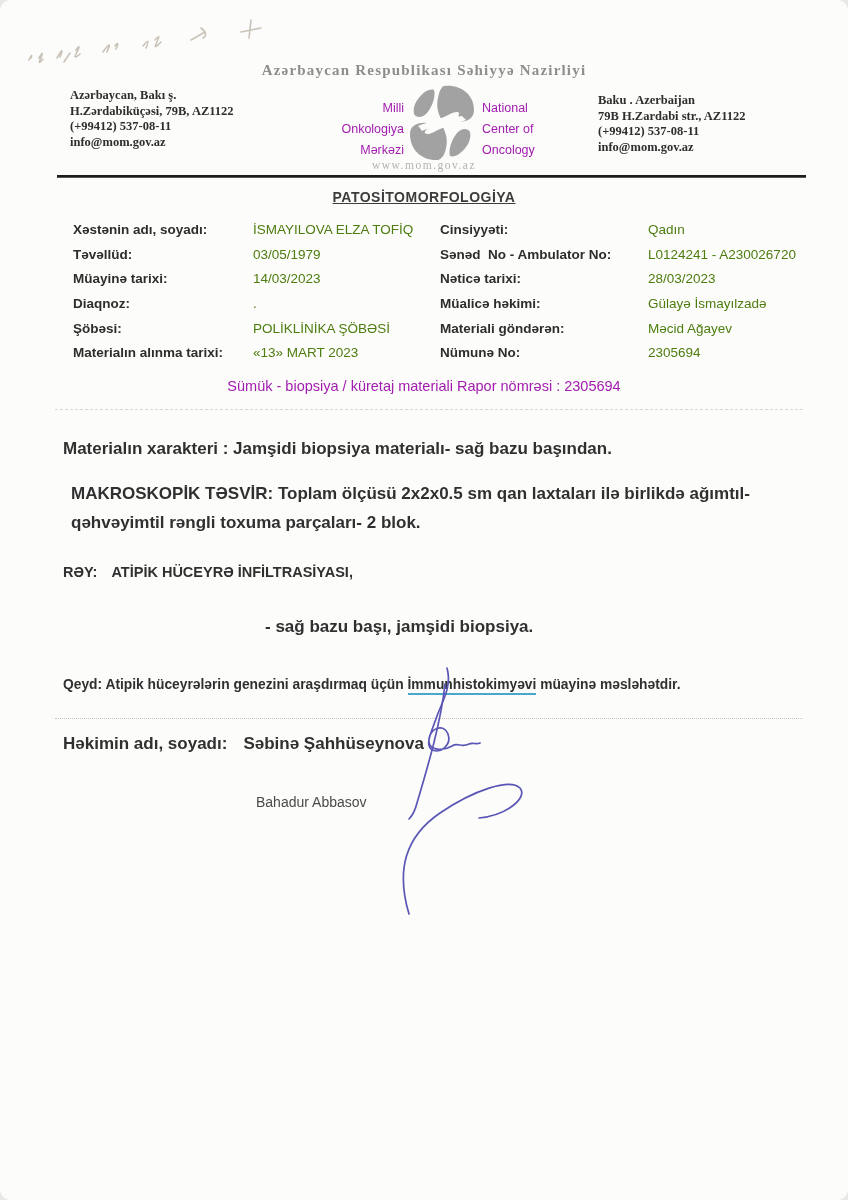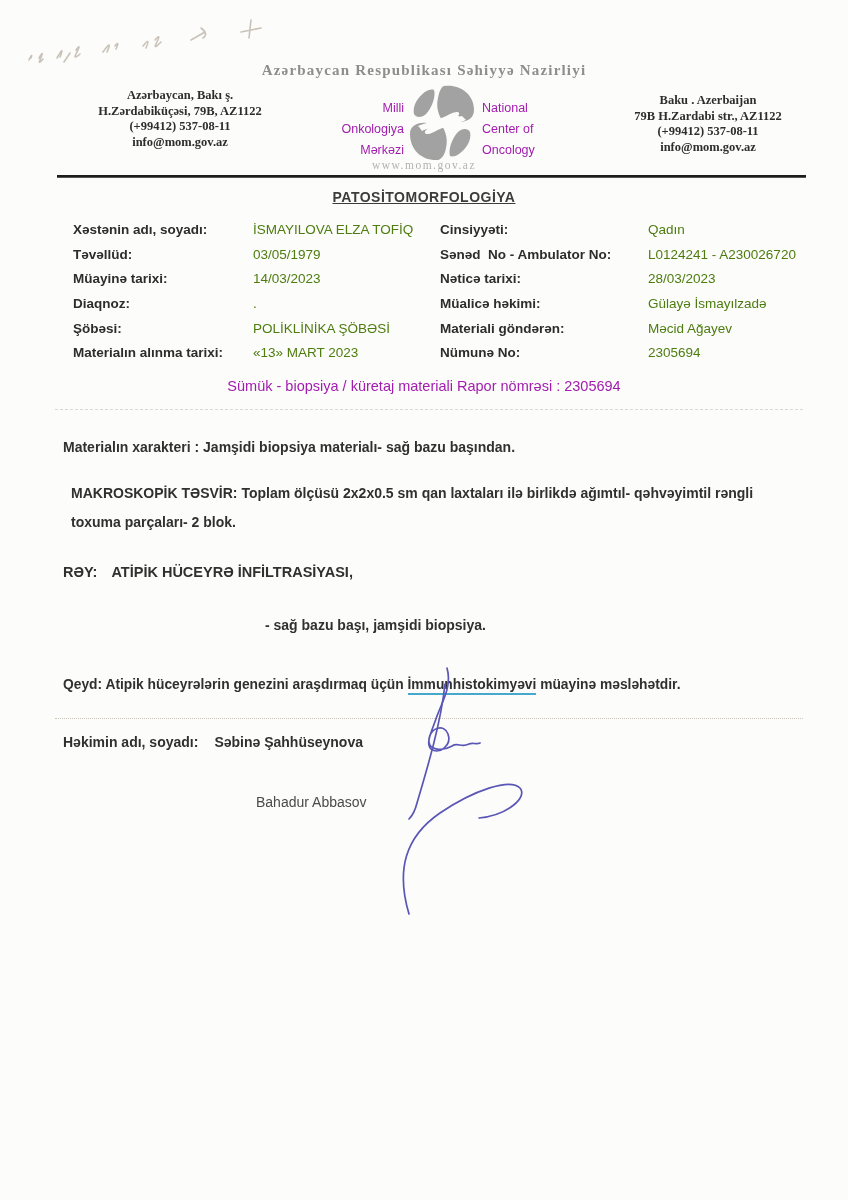--- a/index.html
+++ b/index.html
@@ -5,32 +5,33 @@
   * { margin:0; padding:0; box-sizing:border-box; }
   html,body { background:#e8e8e8; }
   .page {
     position:relative;
     width:848px; height:1200px;
     margin:0 auto;
     background:#fcfcfa;
     font-family:"Liberation Sans", sans-serif;
     color:#3a3a3a;
     overflow:hidden;
+    border-radius:11px;
   }
   
   .pencil-note { position:absolute; left:15px; top:18px; width:270px; height:65px; }
   .ministry-title {
     position:absolute; top:62px; left:0; width:100%;
     text-align:center;
     font-family:"Liberation Serif", serif;
     font-size:15px; letter-spacing:1.2px;
     color:#8d8d8d; font-weight:600;
   }
   .addr {
-    position:absolute; text-align:center;
+    position:absolute; text-align:left;
     font-family:"Liberation Serif", serif;
     font-size:12.5px; font-weight:600; color:#2e2e2e;
     line-height:15.5px;
   }
   .addr-left  { left:70px;  top:88px; width:220px; }
   .addr-right { left:598px; top:93px; width:220px; }
   .logo-svg { position:absolute; left:408px; top:84px; width:68px; height:78px; }
   .logo-name {
     position:absolute; top:98px;
     font-size:12.5px; color:#a21caf; line-height:21px;
@@ -67,21 +68,21 @@
     font-size:14.5px; font-weight:normal; color:#a21caf;
   }
   .sep-dashed {
     position:absolute; top:409px; left:55px; width:748px;
     border-top:1px dashed #dcd8d1;
   }
   .sep-dotted {
     position:absolute; top:718px; left:55px; width:748px;
     border-top:1px dotted #ccc6ba;
   }
-  .para { position:absolute; left:63px; width:722px; font-size:14px; font-weight:bold; color:#303030; }
+  .para { position:absolute; left:63px; width:722px; font-size:17px; font-weight:bold; color:#303030; }
   .p-material { top:439px; }
   .p-macro    { top:479px; line-height:29px;margin-left:8px; }
   .p-rey      { top:564px; font-size:14.5px; }
   .p-rey .rey-text { margin-left:14px; }
   .p-rey-detail { top:617px; left:265px; width:400px; }
   .p-note     { top:677px; font-size:13.8px; }
   .note-underlined { border-bottom:2px solid #45a8cc; padding-bottom:1px; }
   .p-doctor   { top:734px; }
   .p-doctor .doctor-name { margin-left:16px; }
   .p-doctor2  {

